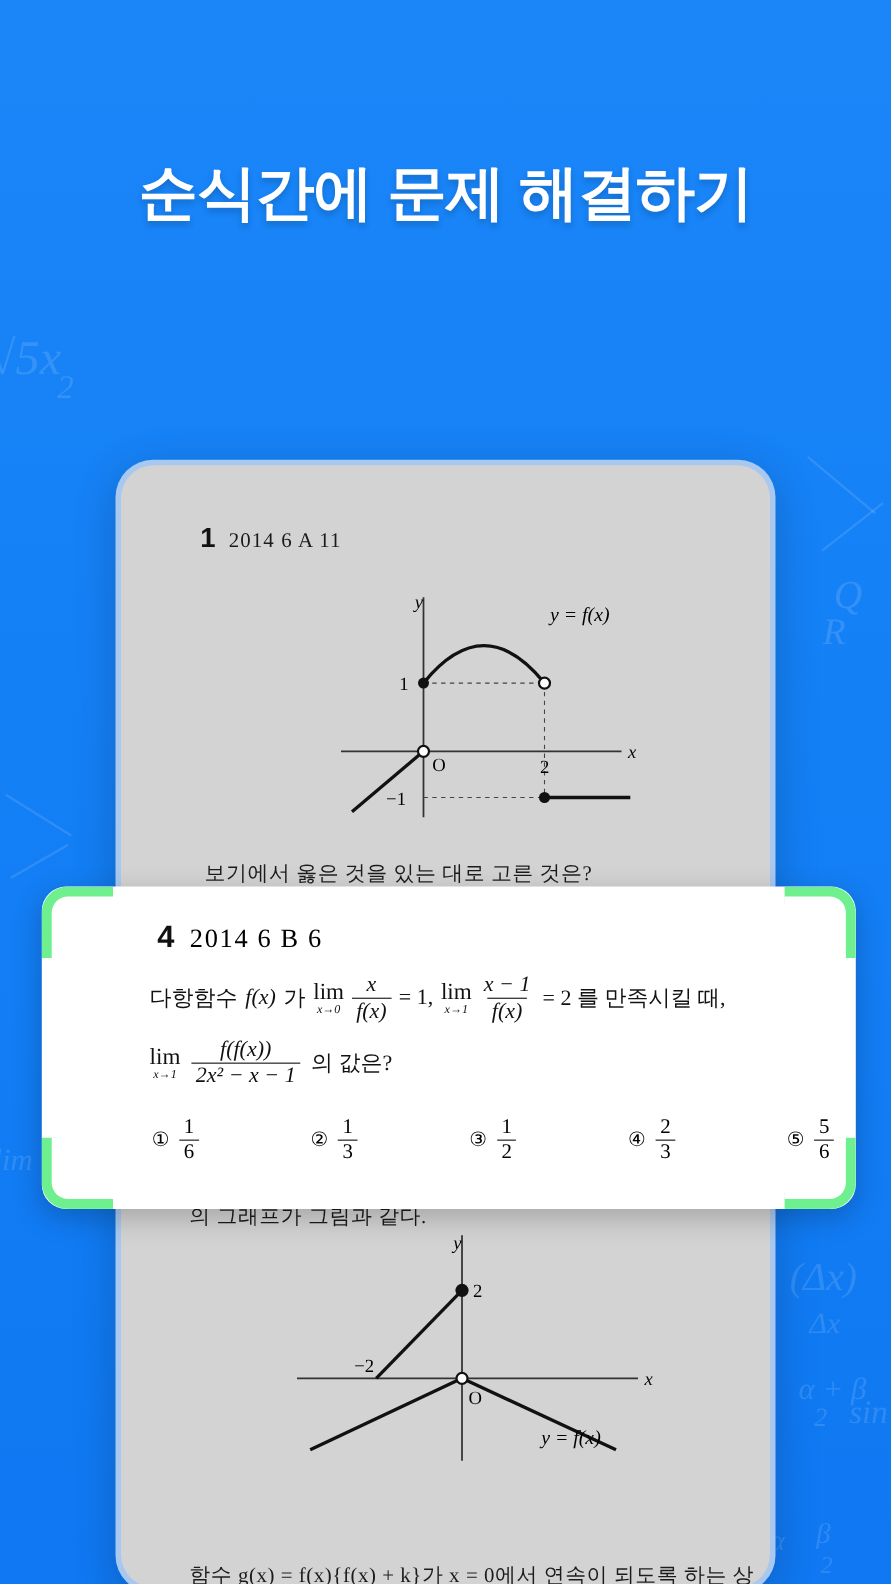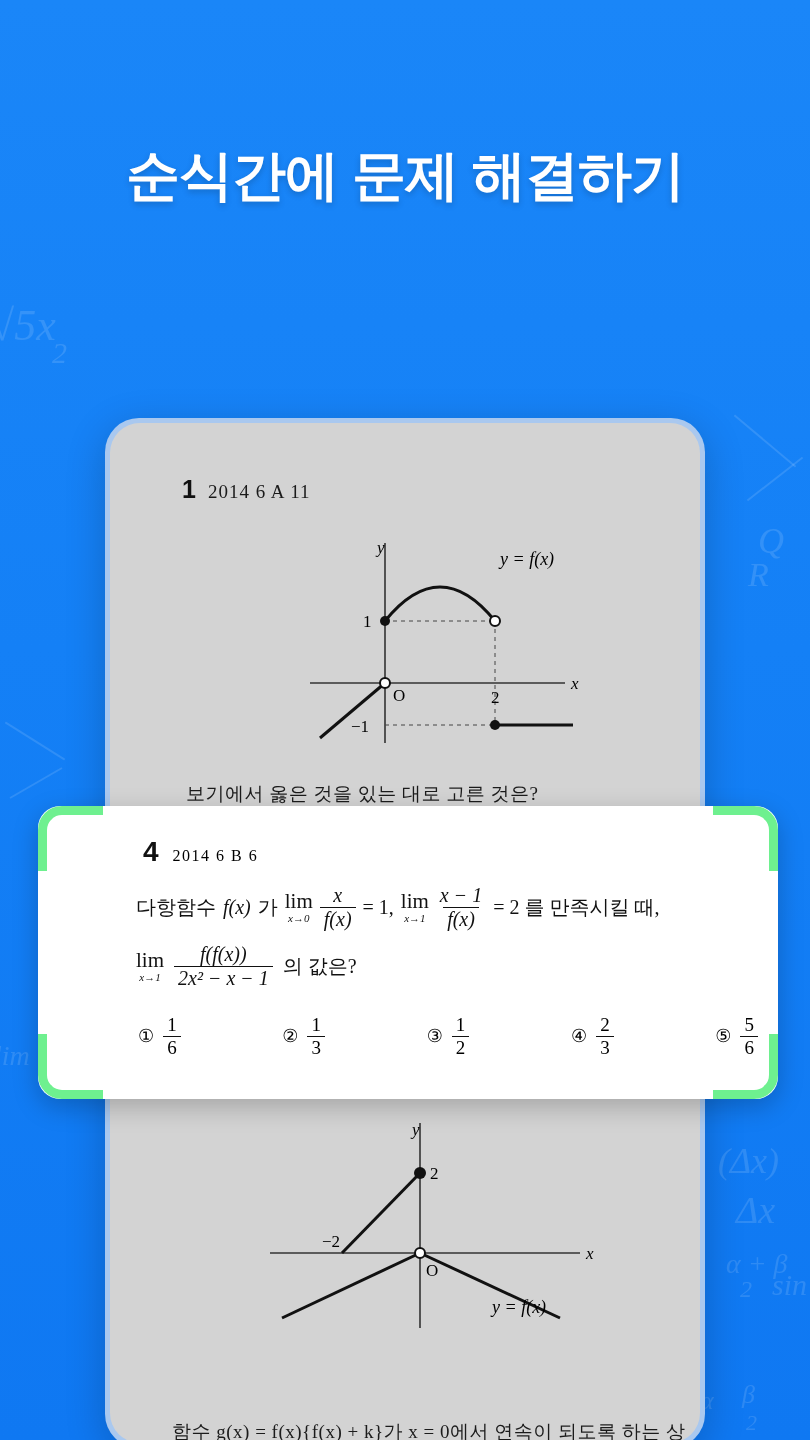--- a/index.html
+++ b/index.html
@@ -144,21 +144,21 @@
     gap: 14px;
   }
   .card-num {
     font-family: "Liberation Sans", sans-serif;
     font-weight: bold;
     font-size: 28px;
     color: #111;
   }
   .card-code {
     font-family: "Liberation Serif", serif;
-    font-size: 16px;
+    font-size: 24px;
     letter-spacing: 1.5px;
   }
   .card-body {
     position: absolute;
     left: 98px;
     top: 78px;
     width: 600px;
     font-family: "Liberation Serif", serif;
     font-size: 20px;
     color: #111;
@@ -210,21 +210,21 @@
 </style>
 </head>
 <body>
 
 <div class="bg">
   <div class="bg-math" style="left:-10px; top:300px; font-size:44px;">√5x</div>
   <div class="bg-math" style="left:52px; top:336px; font-size:30px;">2</div>
   <div class="bg-math" style="left:758px; top:520px; font-size:36px;">Q</div>
   <div class="bg-math" style="left:748px; top:556px; font-size:34px;">R</div>
   <div class="bg-math" style="left:718px; top:1140px; font-size:36px;text-align:center;">(Δx)</div>
-  <div class="bg-math" style="left:736px; top:1188px; font-size:38px;">Δx</div>
+  <div class="bg-math" style="left:736px; top:1188px; font-size:27px;">Δx</div>
   <div class="bg-math" style="left:726px; top:1248px; font-size:28px;">α + β</div>
   <div class="bg-math" style="left:740px; top:1276px; font-size:24px;">2</div>
   <div class="bg-math" style="left:772px; top:1268px; font-size:30px;">sin</div>
   <div class="bg-math" style="left:700px; top:1386px; font-size:26px;">α</div>
   <div class="bg-math" style="left:742px; top:1380px; font-size:26px;">β</div>
   <div class="bg-math" style="left:746px; top:1410px; font-size:22px;">2</div>
   <div class="bg-math" style="left:-6px; top:1040px; font-size:28px;">lim</div>
 
   <div class="bg-line" style="left:725px; top:440px; width:80px; transform:rotate(40deg);"></div>
   <div class="bg-line" style="left:740px; top:478px; width:70px; transform:rotate(-38deg);"></div>
@@ -262,20 +262,21 @@
           <text x="98" y="168" font-family="Liberation Serif, serif" font-size="17">O</text>
           <text x="68" y="94" font-family="Liberation Serif, serif" font-size="17">1</text>
           <text x="196" y="170" font-family="Liberation Serif, serif" font-size="17">2</text>
           <text x="56" y="199" font-family="Liberation Serif, serif" font-size="17">−1</text>
           <text x="205" y="32" font-family="Liberation Serif, serif" font-style="italic" font-size="18">y = f(x)</text>
         </svg>
       </div>
 
       <div class="q-text" style="left:76px; top:358px;">보기에서 옳은 것을 있는 대로 고른 것은?</div>
 
+      <div class="below-text" style="left:62px; top:670px;">의 그래프가 그림과 같다.</div>
 
       <div class="graph2">
         <svg width="360" height="230" viewBox="0 0 360 230">
           <line x1="10" y1="140" x2="320" y2="140" stroke="#333" stroke-width="1.6"></line>
           <line x1="160" y1="10" x2="160" y2="215" stroke="#333" stroke-width="1.6"></line>
           <line x1="22" y1="205" x2="160" y2="140" stroke="#111" stroke-width="3"></line>
           <line x1="160" y1="140" x2="300" y2="205" stroke="#111" stroke-width="3"></line>
           <line x1="160" y1="140" x2="160" y2="140" stroke="#111"></line>
           <line x1="82" y1="140" x2="160" y2="60" stroke="#111" stroke-width="3"></line>
           <circle cx="160" cy="140" r="5" fill="#fff" stroke="#111" stroke-width="2"></circle>

